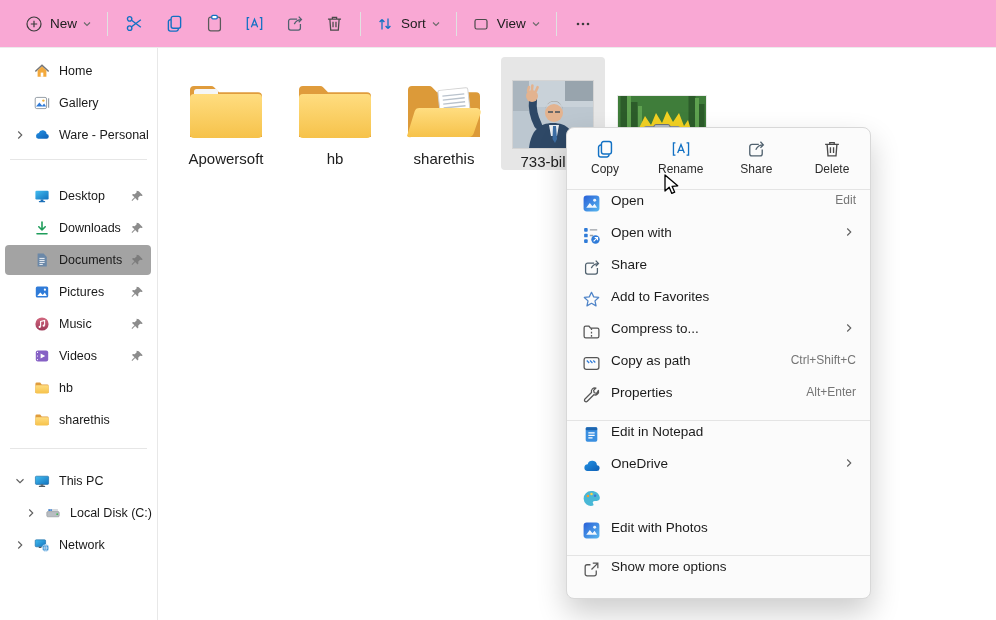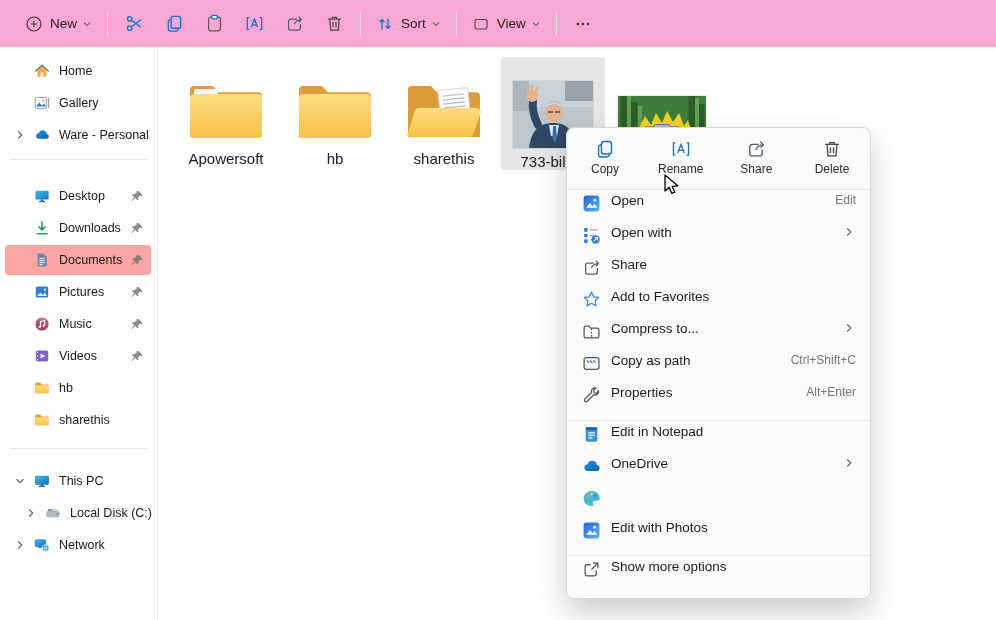--- a/index.html
+++ b/index.html
@@ -14,21 +14,21 @@
   .tb-label { font-size:13.5px; color:#202020; }
   .tb-chev { margin-left:-2px; }
   .tb-div { width:1px; height:24px; background:#e1e1e1; margin:0 6px; }
   .tb-ic { width:40px; height:34px; display:flex; align-items:center; justify-content:center; border-radius:4px; }
 
   
   .sidebar { position:absolute; left:0; top:48px; width:158px; height:572px;
     background:#fff; border-right:1px solid #e8e8e8; padding-top:8px; }
   .srow { position:relative; display:flex; align-items:center; height:30px;
     margin:0 6px 2px 5px; border-radius:4px; padding-left:29px; cursor:default; }
-  .srow.sel { background:#fca5a5; }
+  .srow.sel { background:#a3a3a3; }
   .srow .chev { position:absolute; left:8px; top:8px; }
   .srow.child { padding-left:40px; }
   .srow.child .chev { left:19px; }
   .sic { width:16px; height:16px; margin-right:9px; flex:none; }
   .slabel { font-size:12.5px; color:#191919; white-space:nowrap; }
   .pin { margin-left:auto; margin-right:7px; flex:none; }
   .sdiv { height:1px; background:#e6e6e6; margin:9px 10px 21px 10px; }
   .sdiv2 { height:1px; background:#e6e6e6; margin:13px 10px 17px 10px; }
 
   

